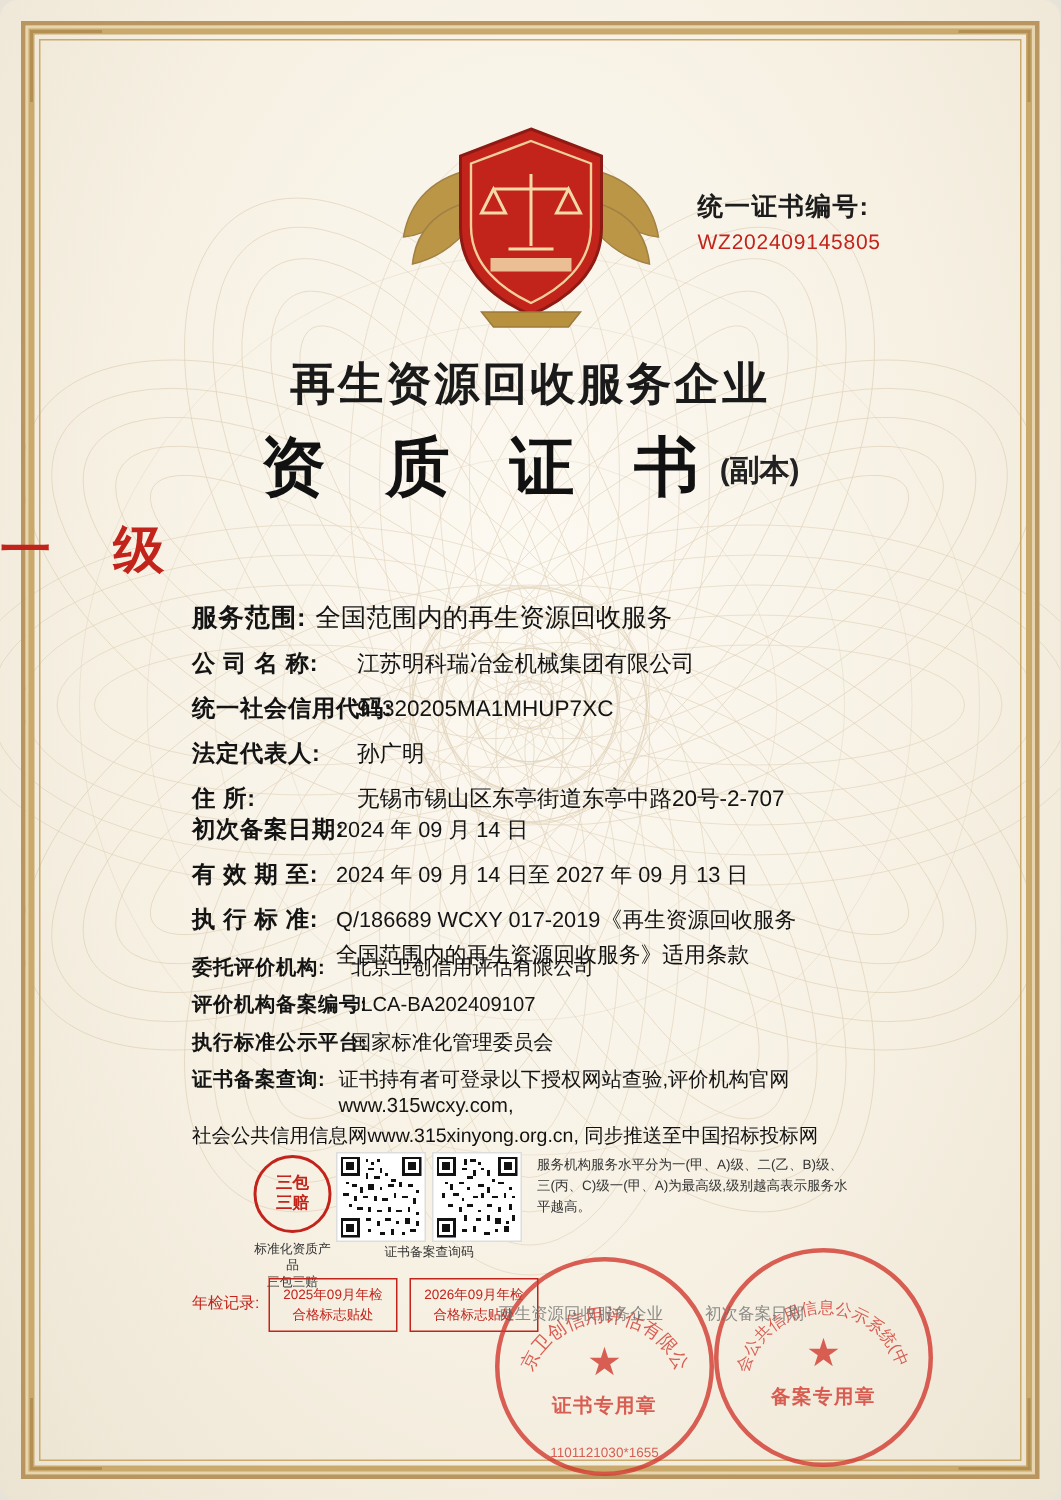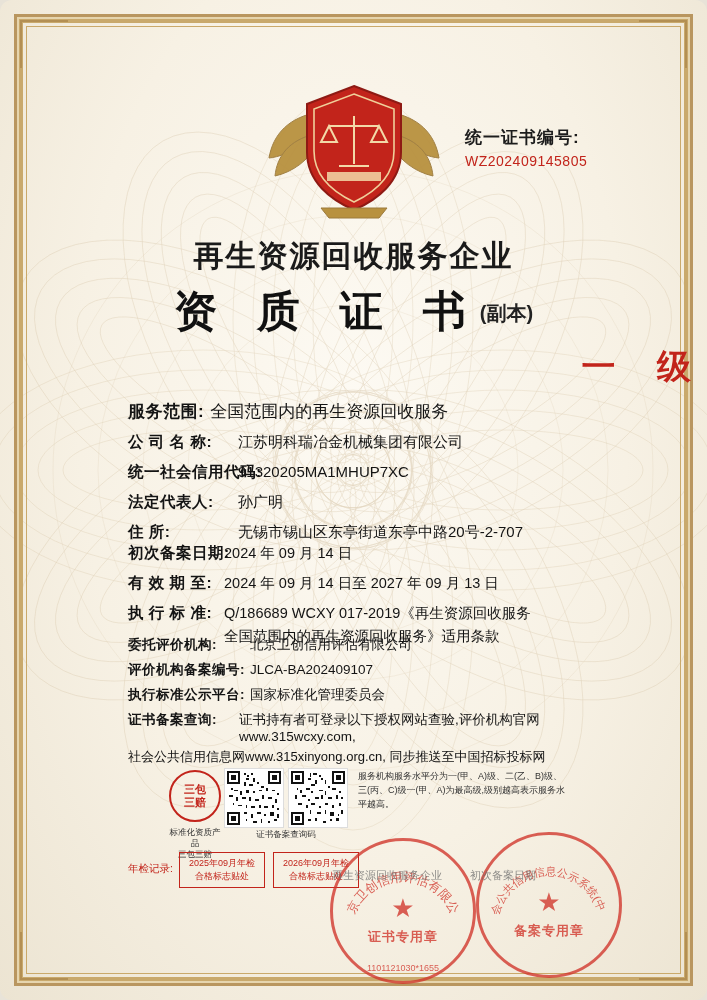--- a/index.html
+++ b/index.html
@@ -66,21 +66,21 @@
   }
   .title2{
     position:absolute;left:0;right:0;top:283px;text-align:center;
     font-size:43px;font-weight:bold;color:#111;letter-spacing:14px;
   }
   .title2 .sub{
     font-size:20px;letter-spacing:0px;font-weight:bold;color:#222;
     vertical-align:6px;
   }
   .grade{
-    position:absolute;left:0;right:0;top:344px;text-align:right;
+    position:absolute;left:0;right:0;top:344px;text-align:left;
     font-size:34px;font-weight:bold;color:#c2241b;letter-spacing:16px;
   }
 
   
   .fields{
     position:absolute;left:128px;top:400px;width:460px;
     color:#111;
   }
   .row{display:flex;align-items:baseline;margin-bottom:9px;}
   .row .k{
@@ -98,21 +98,21 @@
   }
   .fields2 .row .k{width:90px;display:inline-block;}
   .fields2 .v{font-size:14.5px;}
   .std-extra{
     font-size:14.5px;margin-left:96px;margin-top:-6px;margin-bottom:8px;
   }
 
   .fields3{
     position:absolute;left:128px;top:636px;width:480px;color:#111;
   }
-  .fields3 .row{margin-bottom:7px;gap:16px;}
+  .fields3 .row{margin-bottom:7px;}
   .fields3 .k{font-size:13.5px;width:100px;display:inline-block;font-weight:bold;}
   .fields3 .v{font-size:13.5px;}
   .query-extra{
     font-size:13px;margin-top:-4px;line-height:1.5;
   }
 
   
   .badge3{
     position:absolute;left:146px;top:770px;width:56px;text-align:center;margin-left:21px;
   }

